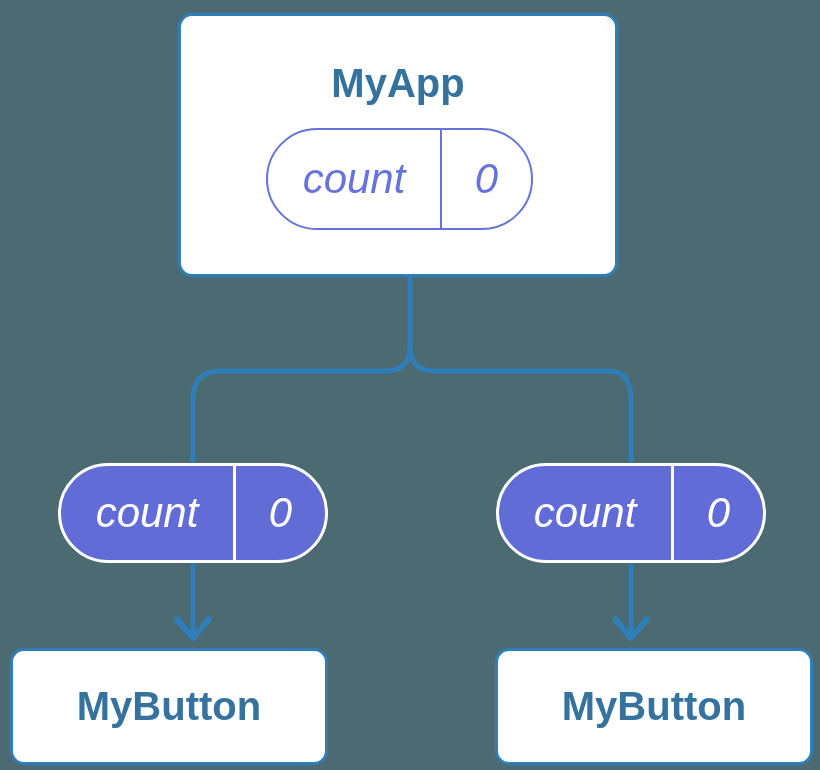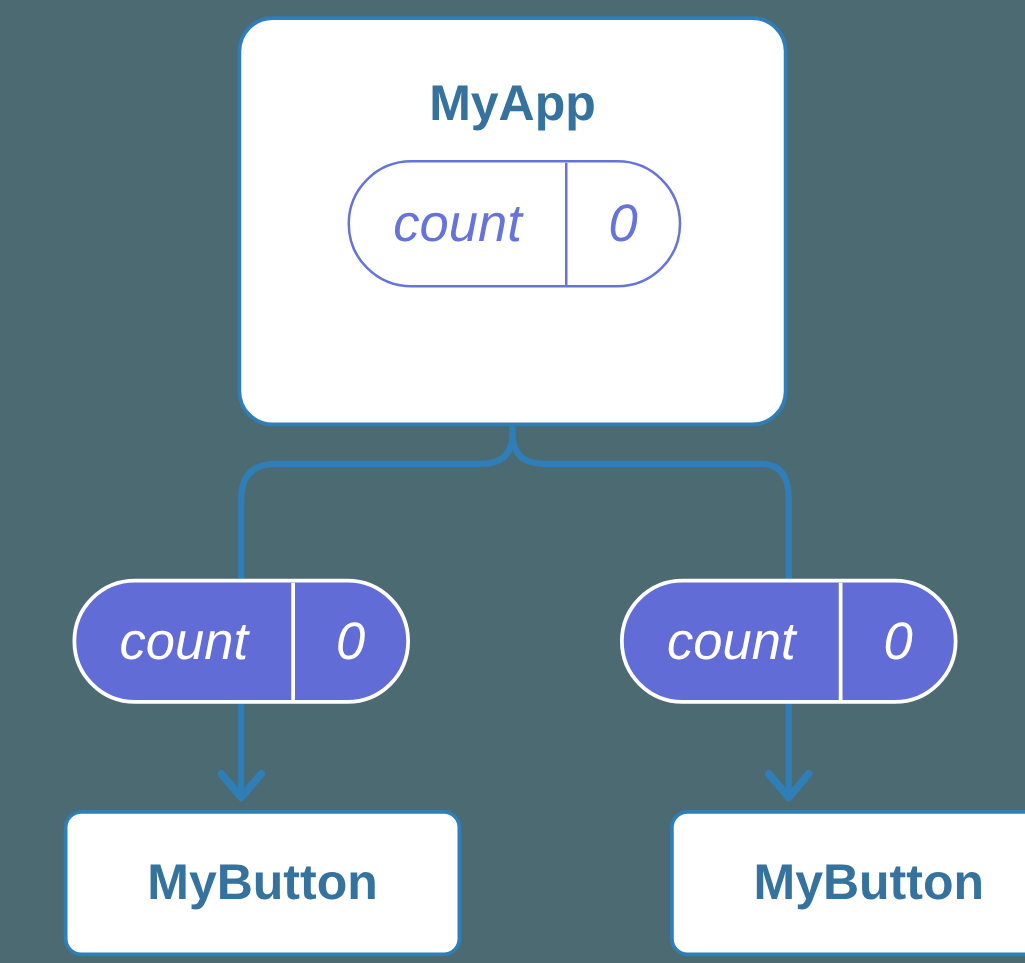--- a/index.html
+++ b/index.html
@@ -38,22 +38,22 @@
     stroke-linecap: round;
     stroke-linejoin: round;
   }
   .card {
     position: absolute;
     background: var(--card-bg);
     border: 3px solid var(--line-blue);
     border-radius: 14px;
   }
   .card-app {
-    left: 190px; top: 13px;
-    width: 440px; height: 328px; border-radius: 28px;
+    left: 178px; top: 13px;
+    width: 440px; height: 264px;
   }
   .card-title {
     position: absolute;
     top: 46px; left: 0; right: 0;
     text-align: center;
     font-size: 40px;
     line-height: 42px;
     font-weight: 600;
     color: var(--text-blue);
   }
@@ -96,21 +96,20 @@
   .pill-solid .pill-divider { width: 3px; background: var(--pill-text-light); }
   .card-button {
     width: 318px; height: 117px;
     top: 648px;
     display: flex;
     align-items: center;
     justify-content: center;
     font-size: 40px;
     font-weight: 600;
     color: var(--text-blue);
-    margin-left: 41px;
   }
   .card-button-left  { left: 10px; }
   .card-button-right { left: 495px; }
 </style>
 </head>
 <body>
 
 <div class="canvas">
 
   <svg class="connectors" viewBox="0 0 820 770" xmlns="http://www.w3.org/2000/svg">

